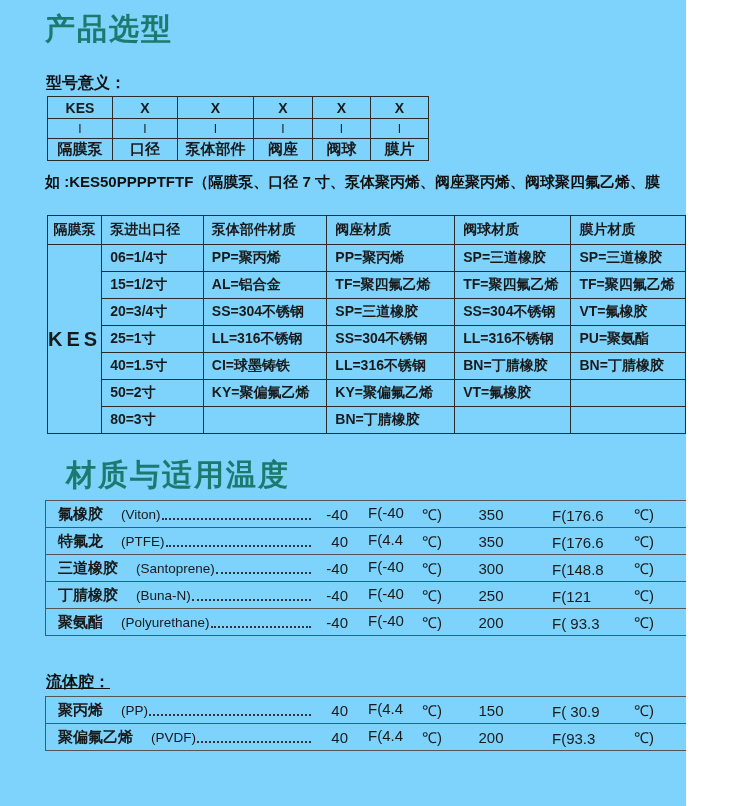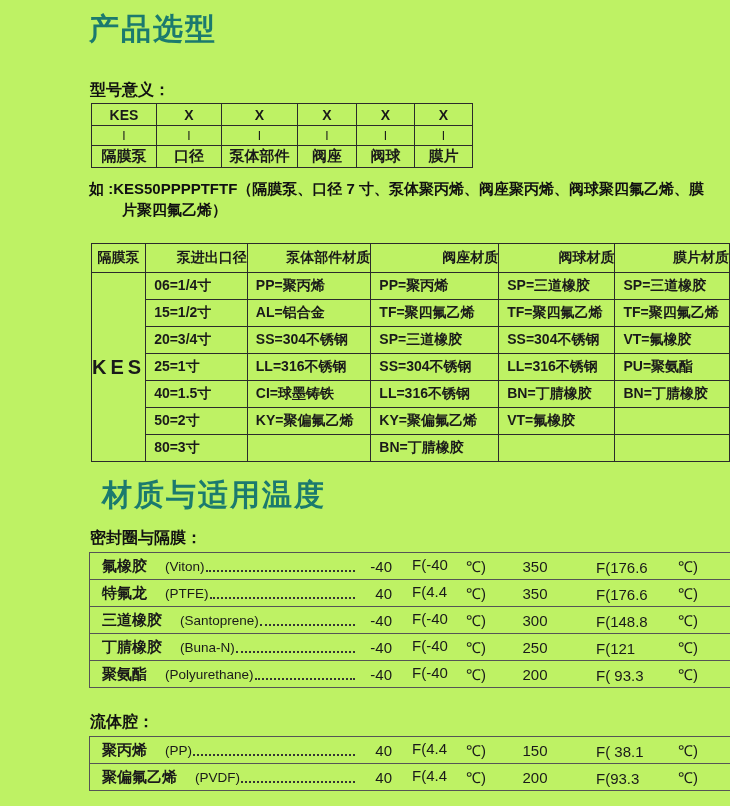--- a/index.html
+++ b/index.html
@@ -1,30 +1,30 @@
 <!DOCTYPE html>
 <html><head>
 <meta charset="utf-8">
 <style>
   html,body { margin:0; padding:0; background:#fff; }
   .page {
-    position:relative; width:686px; height:806px; background:#bef264;
-    font-family:"Liberation Sans", sans-serif; color:#1a1a1a; overflow:hidden;padding-left:44px;
+    position:relative; width:686px; height:806px; background:#7dd3fc;
+    font-family:"Liberation Sans", sans-serif; color:#1a1a1a; overflow:hidden;
   }
   .h-main {
     margin:0; padding:12px 0 0 45px; font-size:30px; line-height:34px;
     font-weight:bold; color:#1b7a6e; letter-spacing:2px;
   }
   .h-sub {
-    margin:0; padding:16px 0 0 58px; font-size:30px; line-height:34px;
+    margin:8px; padding:16px 0 0 58px; font-size:30px; line-height:34px;
     font-weight:bold; color:#1b7a6e; letter-spacing:2px;
   }
-  .sec-label { margin:34px 0 2px 46px; font-size:16px; font-weight:bold; color:#111; }
+  .sec-label { margin:27px 0 2px 46px; font-size:16px; font-weight:bold; color:#111; }
   .sec-label2 { margin:16px 0 2px 46px; font-size:16px; font-weight:bold; color:#111; }
-  .sec-label3 { margin:24px 0 2px 46px; font-size:16px; font-weight:bold; color:#111; }
+  .sec-label3 { margin:36px 0 2px 46px; font-size:16px; font-weight:bold; color:#111;text-decoration:underline; }
 
   table { border-collapse:collapse; table-layout:fixed;border-radius:26px; }
   .mm-table { margin:2px 0 0 47px; }
   .mm-table td {
     border:1px solid #2b2b2b; height:21px; text-align:center; vertical-align:middle;
     font-size:14px; font-weight:bold; padding:0; overflow:hidden;
   }
   .mm-table .conn td { font-weight:normal; font-size:12px; height:19px; }
   .mm-table .names td { font-size:15px; }
 
@@ -32,21 +32,21 @@
     margin:10px 0 0 45px; width:660px; font-size:15px; line-height:21px;
     font-weight:bold; color:#111;
   }
   .example .l2 { padding-left:33px; }
 
   .sel-table { margin:23px 0 0 47px; }
   .sel-table th, .sel-table td {
     border:1px solid #2b2b2b; padding:0 0 0 8px; text-align:left; vertical-align:middle;
     font-size:14px; font-weight:bold; overflow:hidden; white-space:nowrap;
   }
-  .sel-table th { height:28px;text-align:right; }
+  .sel-table th { height:28px; }
   .sel-table td { height:26px; }
   .sel-table .pump-hdr { text-align:center; padding:0; font-size:14px; }
   .sel-table .kes {
     text-align:center; padding:0; font-size:20px; letter-spacing:4px; font-weight:bold;
   }
 
   .temp-table {
     margin:3px 0 0 45px; width:650px; border:1px solid #555; box-sizing:border-box;
   }
   .trow {
@@ -104,21 +104,20 @@
       <td>泵体部件</td>
       <td>阀座</td>
       <td>阀球</td>
       <td>膜片</td>
     </tr>
   </tbody>
     </table>
 
   <div class="example">
     <div class="l1">如 :KES50PPPPTFTF（隔膜泵、口径 7 寸、泵体聚丙烯、阀座聚丙烯、阀球聚四氟乙烯、膜</div>
-    <div class="l2">片聚四氟乙烯）</div>
   </div>
 
   <table class="sel-table">
     <colgroup>
       <col style="width:50px">
         <col style="width:105px">
         <col style="width:126px">
       <col style="width:131px">
         <col style="width:118px">
         <col style="width:116px">
@@ -180,21 +179,20 @@
       <td></td>
       <td>BN=丁腈橡胶</td>
       <td></td>
       <td></td>
     </tr>
   </tbody>
     </table>
 
   <h2 class="h-sub">材质与适用温度</h2>
 
-  <div class="sec-label2">密封圈与隔膜：</div>
 
   <div class="temp-table">
     <div class="trow">
       <span class="mat">氟橡胶</span>
       <span class="alias">(Viton)</span>
       <span class="dots"></span>
       <span class="minv">-40</span>
       <span class="fcell fmin">
         <span>F(-40</span>
         <span>℃)</span>
@@ -274,21 +272,21 @@
       <span class="mat">聚丙烯</span>
       <span class="alias">(PP)</span>
       <span class="dots"></span>
       <span class="minv">40</span>
       <span class="fcell fmin">
         <span>F(4.4</span>
         <span>℃)</span>
       </span>
       <span class="maxv">150</span>
       <span class="fcell fmax">
-        <span>F( 38.1</span>
+        <span>F( 30.9</span>
         <span>℃)</span>
       </span>
     </div>
     <div class="trow">
       <span class="mat">聚偏氟乙烯</span>
       <span class="alias">(PVDF)</span>
       <span class="dots"></span>
       <span class="minv">40</span>
       <span class="fcell fmin">
         <span>F(4.4</span>

